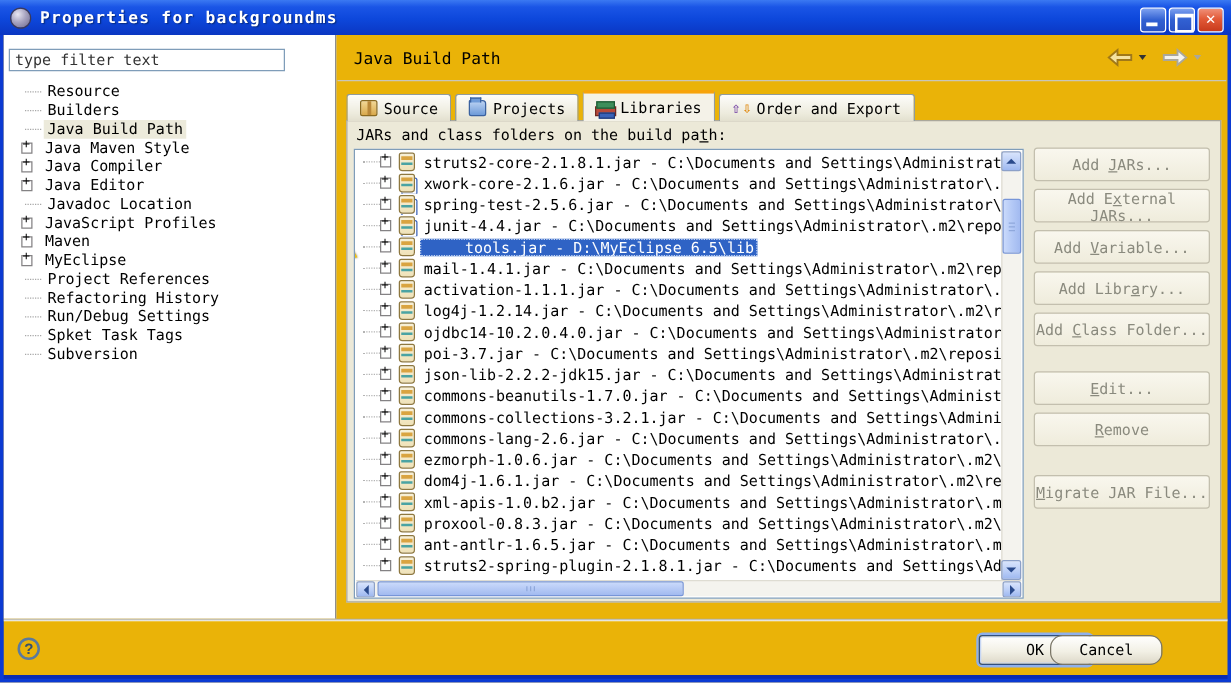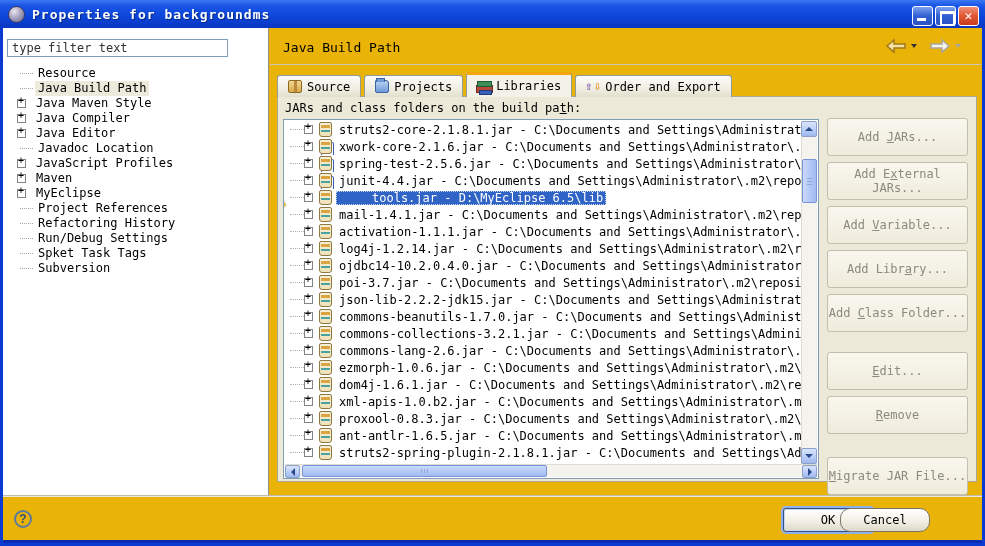--- a/index.html
+++ b/index.html
@@ -112,21 +112,21 @@
     background:linear-gradient(90deg,#CADAFB 0%,#B4C9F6 50%,#A2BAF0 100%); cursor:grab; }
   .v-thumb { left:0; right:0; top:38px; height:44px; }
   .v-thumb::after { content:""; position:absolute; left:4px; right:4px; top:18px; height:1px;
     background:#8FA8DC; box-shadow:0 3px 0 #8FA8DC, 0 6px 0 #8FA8DC; }
   .h-thumb { top:0; bottom:0; left:17px; width:245px; background:linear-gradient(180deg,#CADAFB,#A2BAF0); }
   .h-thumb::after { content:""; position:absolute; top:3px; bottom:3px; left:118px; width:1px;
     background:#8FA8DC; box-shadow:3px 0 0 #8FA8DC, 6px 0 0 #8FA8DC; }
 
   
   .btn-col { position:absolute; left:827px; top:118px; width:141px; display:flex; flex-direction:column; gap:6px; z-index:2; }
-  .action-btn { height:38px; border:1px solid #C3BFAE; border-radius:3px;
+  .action-btn { height:27px; border:1px solid #C3BFAE; border-radius:3px;
     background:linear-gradient(180deg,#F9F7EE 0%,#EFECDC 100%); color:#8A8A7E;
     font-family:inherit; font-size:12px; cursor:default; }
   .gap-md { margin-top:14px; } .gap-lg { margin-top:17px; }
 
   
   .footer-sep { position:absolute; left:3px; right:3px; top:495px; height:2px;
     background:linear-gradient(180deg,#A9A696 0%,#FFFFFF 100%); }
   .help-btn { position:absolute; left:14px; top:510px; width:18px; height:18px; border-radius:50%;
     border:2px solid #5A7A9E; color:#35506E; background:transparent; font-size:12px; font-weight:bold;
     text-align:center; line-height:14px; cursor:pointer; }
@@ -154,20 +154,25 @@
   <div class="left-panel">
     <input class="filter-input" value="type filter text" style="">
     <div class="tree">
 
         <div class="tree-row">
 
           <span class="stub"></span>
           <span class="t-label">Resource</span>
         </div>
 
+        <div class="tree-row">
+
+          <span class="stub"></span>
+          <span class="t-label">Builders</span>
+        </div>
 
         <div class="tree-row selected">
 
           <span class="stub"></span>
           <span class="t-label">Java Build Path</span>
         </div>
 
         <div class="tree-row expandable">
           <span class="expander"></span>
 

